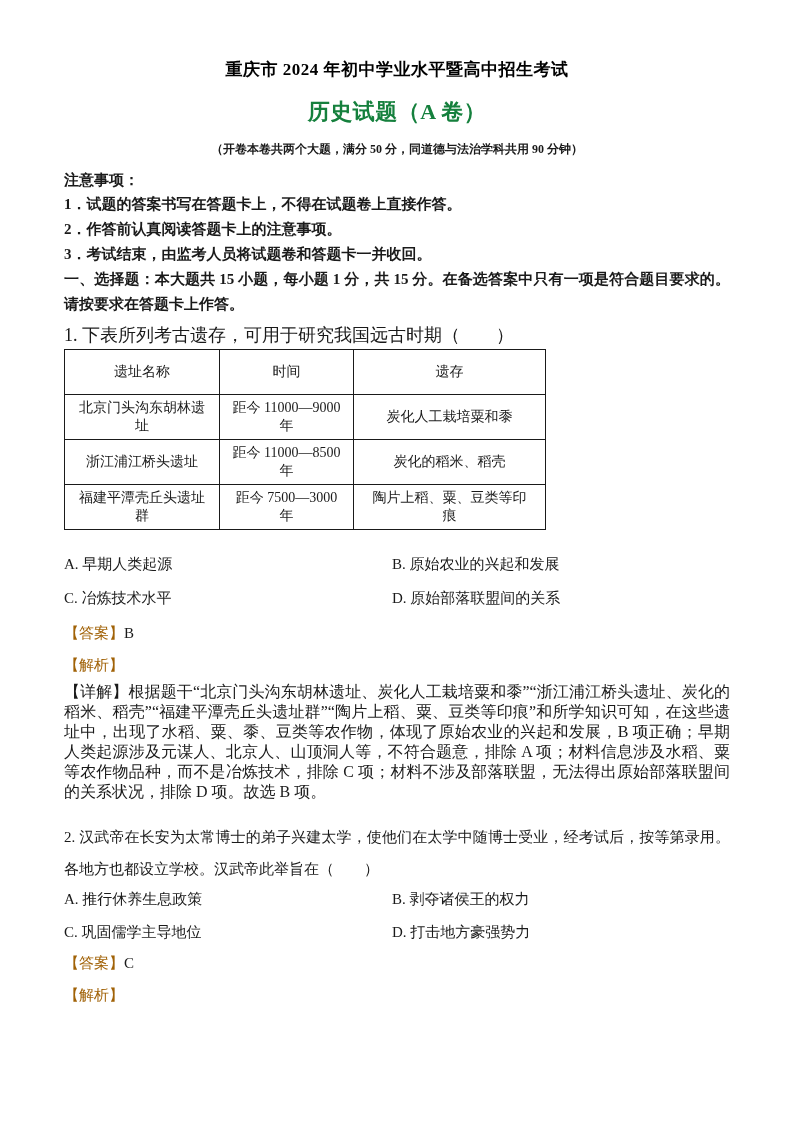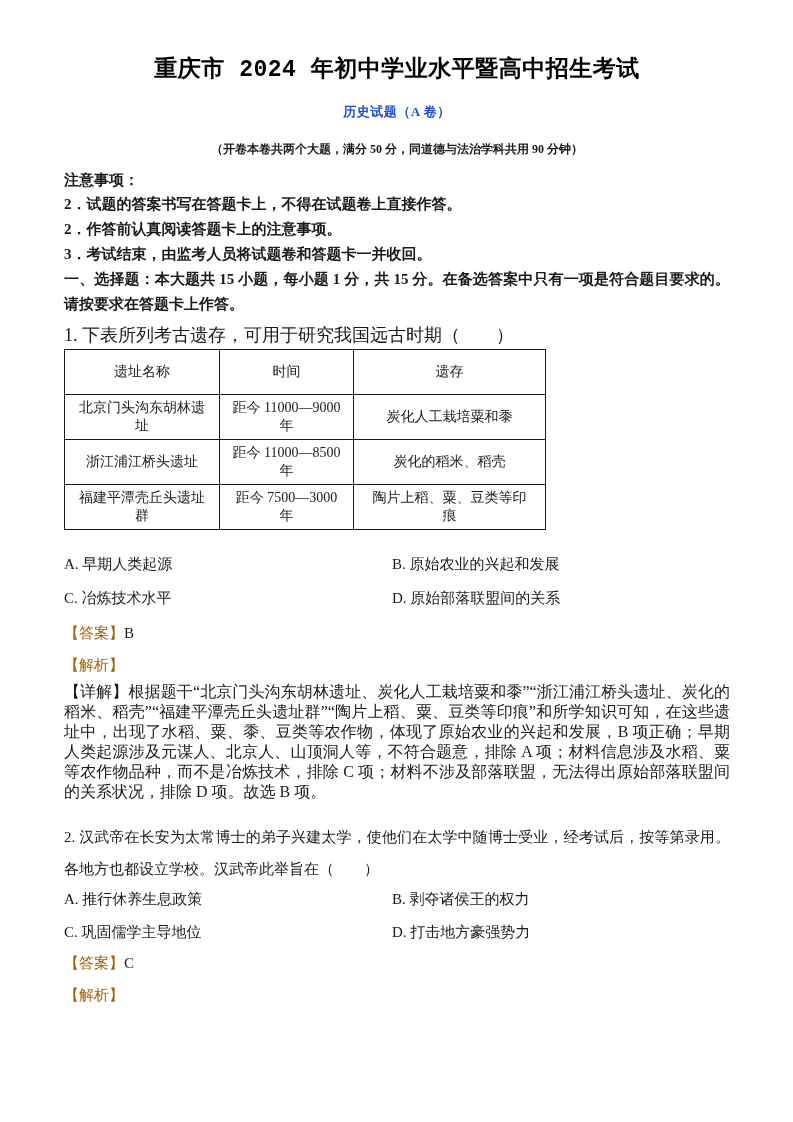--- a/index.html
+++ b/index.html
@@ -4,26 +4,26 @@
 <style>
   html,body { margin:0; padding:0; background:#ffffff; }
   .page {
     width:793px; height:1122px; background:#ffffff; color:#1a1a1a;
     font-family:"Liberation Serif", "DejaVu Serif", serif;
     position:relative; overflow:hidden; box-sizing:border-box;
   }
   .content { padding:56px 63px 0 64px; box-sizing:border-box; }
 
   .title {
-    font-size:23px; line-height:28px; font-weight:bold; text-align:center;
-    color:#000; margin:0 0 14px 0; letter-spacing:0.5px;font-family:Liberation Mono, monospace;
+    font-size:17px; line-height:28px; font-weight:bold; text-align:center;
+    color:#000; margin:0 0 14px 0; letter-spacing:0.5px;
   }
   .subtitle {
-    font-size:13px; line-height:28px; font-weight:bold; text-align:center;
-    color:#1d4ed8; margin:0 0 12px 0; letter-spacing:0.5px;
+    font-size:22px; line-height:28px; font-weight:bold; text-align:center;
+    color:#15803d; margin:0 0 12px 0; letter-spacing:0.5px;
   }
   .meta {
     font-size:12px; line-height:22px; font-weight:bold; text-align:center;
     margin:0 0 8px 0;
   }
   .notice-head { font-size:15px; line-height:24px; font-weight:bold; margin:0; }
   .notice { font-size:15px; line-height:25px; font-weight:bold; margin:0; }
   .section-head {
     font-size:15px; line-height:25px; font-weight:bold; margin:0 0 6px 0;
     text-align:justify;
@@ -59,21 +59,21 @@
 <body>
 
 <div class="page">
   <div class="content">
 
     <h1 class="title">重庆市 2024 年初中学业水平暨高中招生考试</h1>
     <h2 class="subtitle">历史试题（A 卷）</h2>
     <p class="meta">（开卷本卷共两个大题，满分 50 分，同道德与法治学科共用 90 分钟）</p>
 
     <p class="notice-head">注意事项：</p>
-    <p class="notice">2．试题的答案书写在答题卡上，不得在试题卷上直接作答。</p>
+    <p class="notice">1．试题的答案书写在答题卡上，不得在试题卷上直接作答。</p>
     <p class="notice">2．作答前认真阅读答题卡上的注意事项。</p>
     <p class="notice">3．考试结束，由监考人员将试题卷和答题卡一并收回。</p>
 
     <p class="section-head">一、选择题：本大题共 15 小题，每小题 1 分，共 15 分。在备选答案中只有一项是符合题目要求的。请按要求在答题卡上作答。</p>
 
     <p class="stem">1. 下表所列考古遗存，可用于研究我国远古时期（　　）</p>
 
     <table class="qtable">
       <tbody>
         <tr>

